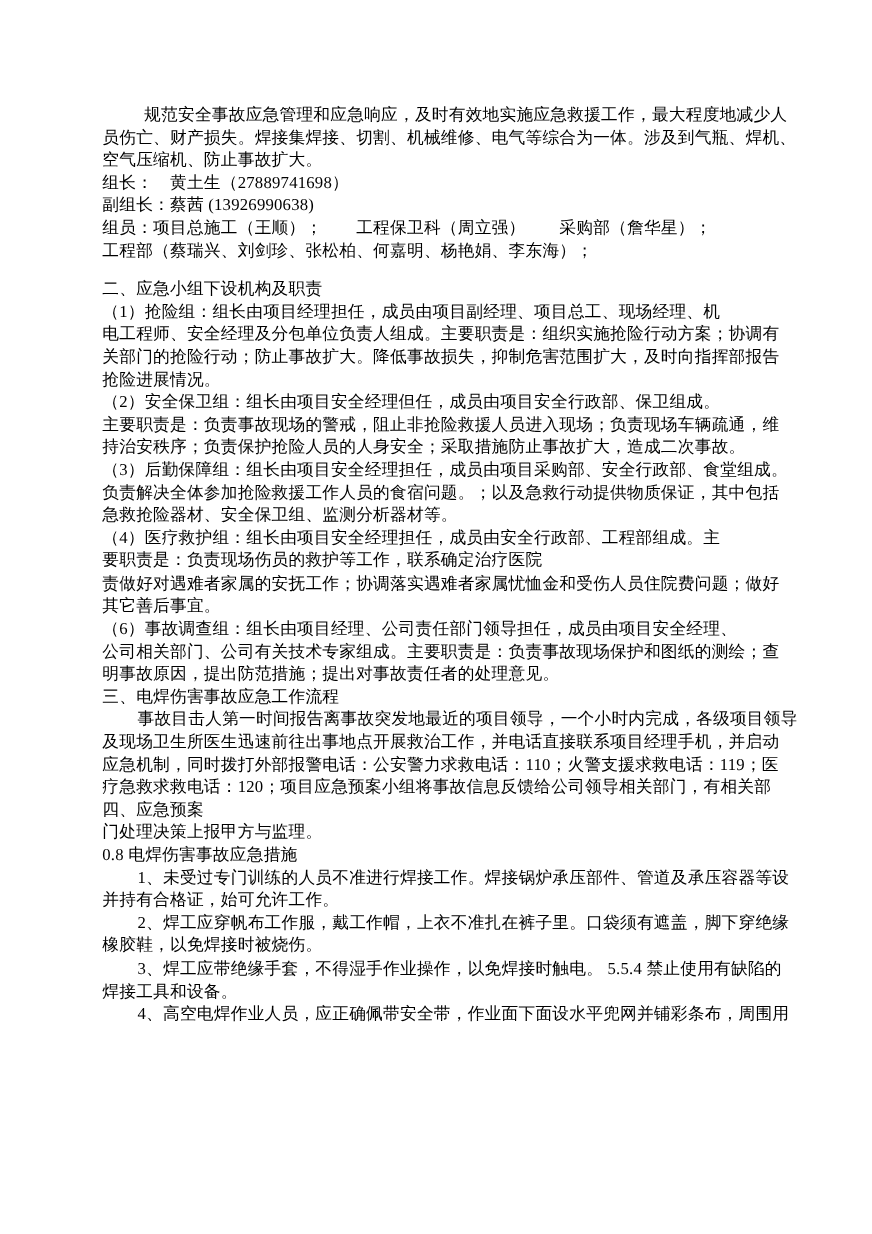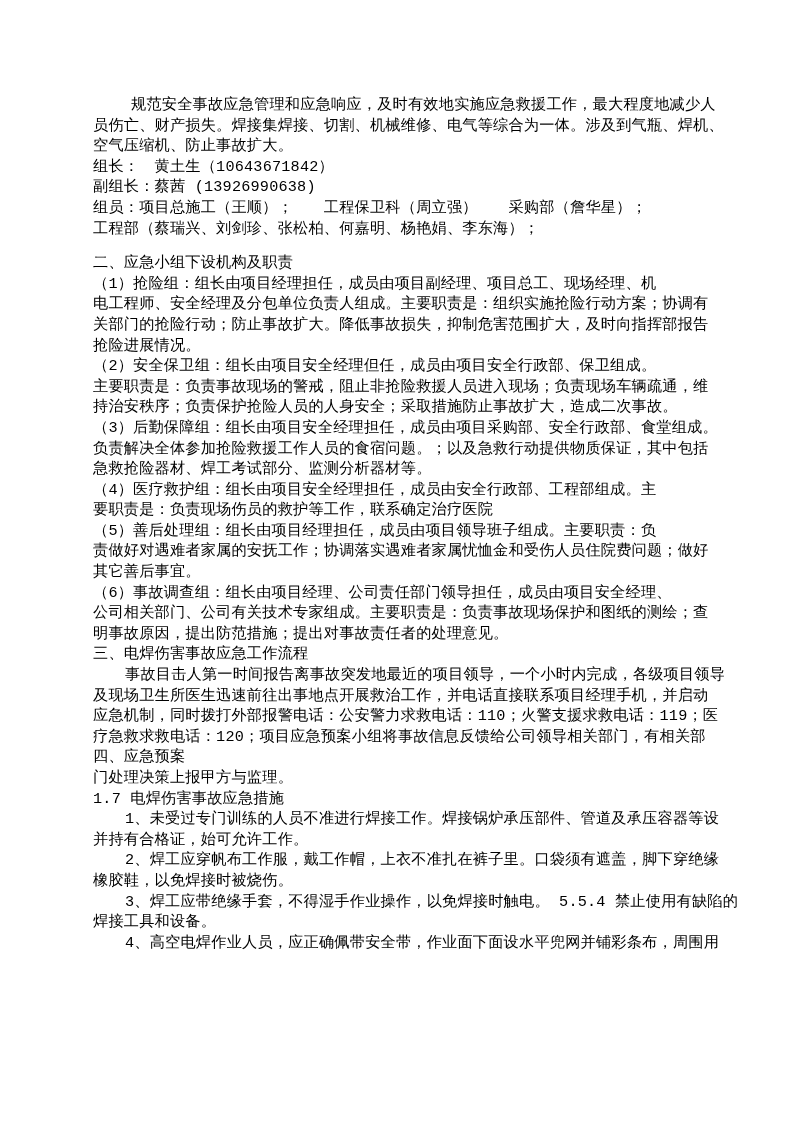--- a/index.html
+++ b/index.html
@@ -14,73 +14,71 @@
     background: #ffffff;
     overflow: hidden;
     font-family: "Liberation Serif", "DejaVu Serif", serif;
     color: #000000;
   }
   .doc-body {
     position: absolute;
     left: 93px;
     top: 95px;
     width: 640px;
-    font-family: Liberation Mono, monospace;
   }
   .line {
     font-size: 15.2px;
     line-height: 20.6px;
     white-space: pre;
     letter-spacing: 0.2px;
     color: #000000;
   }
   .line.indent-lg { padding-left: 38px; }
   .line.indent    { padding-left: 32px; }
   .line.blank     { height: 14px; }
 </style>
 </head>
 <body>
 
 <div class="page">
   <div class="doc-body">
       <div class="line indent-lg">规范安全事故应急管理和应急响应，及时有效地实施应急救援工作，最大程度地减少人</div>
       <div class="line">员伤亡、财产损失。焊接集焊接、切割、机械维修、电气等综合为一体。涉及到气瓶、焊机、</div>
       <div class="line">空气压缩机、防止事故扩大。</div>
-      <div class="line">组长：　黄土生（10643671842）</div>
+      <div class="line">组长：　黄土生（27889741698）</div>
       <div class="line">副组长：蔡茜 (13926990638)</div>
       <div class="line">组员：项目总施工（王顺）；　　工程保卫科（周立强）　　采购部（詹华星）；</div>
       <div class="line">工程部（蔡瑞兴、刘剑珍、张松柏、何嘉明、杨艳娟、李东海）；</div>
       <div class="line blank"></div>
       <div class="line">二、应急小组下设机构及职责</div>
       <div class="line">（1）抢险组：组长由项目经理担任，成员由项目副经理、项目总工、现场经理、机</div>
       <div class="line">电工程师、安全经理及分包单位负责人组成。主要职责是：组织实施抢险行动方案；协调有</div>
       <div class="line">关部门的抢险行动；防止事故扩大。降低事故损失，抑制危害范围扩大，及时向指挥部报告</div>
       <div class="line">抢险进展情况。</div>
       <div class="line">（2）安全保卫组：组长由项目安全经理但任，成员由项目安全行政部、保卫组成。</div>
       <div class="line">主要职责是：负责事故现场的警戒，阻止非抢险救援人员进入现场；负责现场车辆疏通，维</div>
       <div class="line">持治安秩序；负责保护抢险人员的人身安全；采取措施防止事故扩大，造成二次事故。</div>
       <div class="line">（3）后勤保障组：组长由项目安全经理担任，成员由项目采购部、安全行政部、食堂组成。</div>
       <div class="line">负责解决全体参加抢险救援工作人员的食宿问题。；以及急救行动提供物质保证，其中包括</div>
-      <div class="line">急救抢险器材、焊工考试部分、监测分析器材等。</div>
+      <div class="line">急救抢险器材、安全保卫组、监测分析器材等。</div>
       <div class="line">（4）医疗救护组：组长由项目安全经理担任，成员由安全行政部、工程部组成。主</div>
       <div class="line">要职责是：负责现场伤员的救护等工作，联系确定治疗医院</div>
-      <div class="line">（5）善后处理组：组长由项目经理担任，成员由项目领导班子组成。主要职责：负</div>
       <div class="line">责做好对遇难者家属的安抚工作；协调落实遇难者家属忧恤金和受伤人员住院费问题；做好</div>
       <div class="line">其它善后事宜。</div>
       <div class="line">（6）事故调查组：组长由项目经理、公司责任部门领导担任，成员由项目安全经理、</div>
       <div class="line">公司相关部门、公司有关技术专家组成。主要职责是：负责事故现场保护和图纸的测绘；查</div>
       <div class="line">明事故原因，提出防范措施；提出对事故责任者的处理意见。</div>
       <div class="line">三、电焊伤害事故应急工作流程</div>
       <div class="line indent">事故目击人第一时间报告离事故突发地最近的项目领导，一个小时内完成，各级项目领导</div>
       <div class="line">及现场卫生所医生迅速前往出事地点开展救治工作，并电话直接联系项目经理手机，并启动</div>
       <div class="line">应急机制，同时拨打外部报警电话：公安警力求救电话：110；火警支援求救电话：119；医</div>
       <div class="line">疗急救求救电话：120；项目应急预案小组将事故信息反馈给公司领导相关部门，有相关部</div>
       <div class="line">四、应急预案</div>
       <div class="line">门处理决策上报甲方与监理。</div>
-      <div class="line">1.7 电焊伤害事故应急措施</div>
+      <div class="line">0.8 电焊伤害事故应急措施</div>
       <div class="line indent">1、未受过专门训练的人员不准进行焊接工作。焊接锅炉承压部件、管道及承压容器等设</div>
       <div class="line">并持有合格证，始可允许工作。</div>
       <div class="line indent">2、焊工应穿帆布工作服，戴工作帽，上衣不准扎在裤子里。口袋须有遮盖，脚下穿绝缘</div>
       <div class="line">橡胶鞋，以免焊接时被烧伤。</div>
       <div class="line indent">3、焊工应带绝缘手套，不得湿手作业操作，以免焊接时触电。 5.5.4 禁止使用有缺陷的</div>
       <div class="line">焊接工具和设备。</div>
       <div class="line indent">4、高空电焊作业人员，应正确佩带安全带，作业面下面设水平兜网并铺彩条布，周围用</div>
     </div>
 </div>
 

